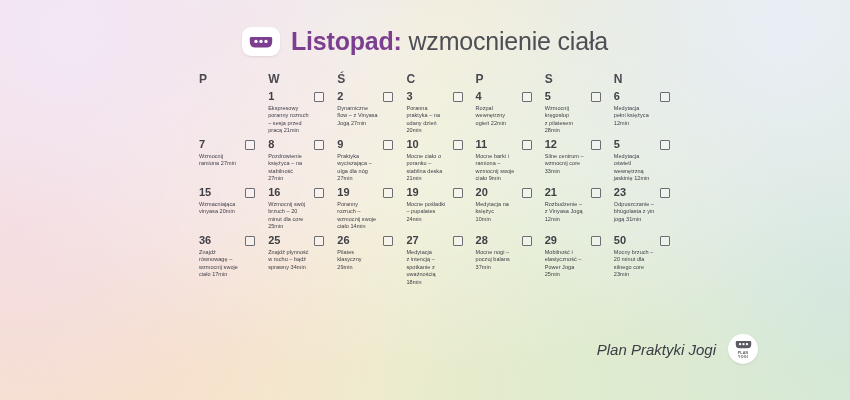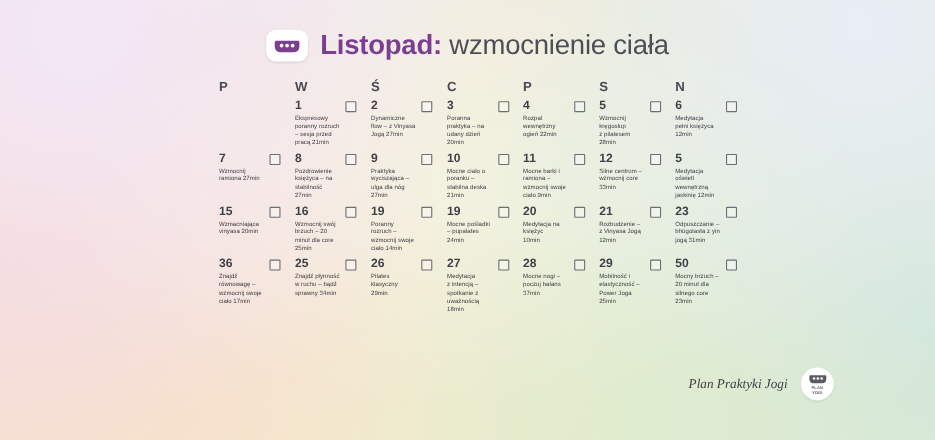--- a/index.html
+++ b/index.html
@@ -132,23 +132,23 @@
   
   .footer {
     position: absolute;
     right: 92px;
     bottom: 36px;
     display: flex;
     align-items: center;
     gap: 12px;
   }
   .footer-text {
-    font-family: Liberation Serif, serif;
+    font-family: Liberation Sans, sans-serif;
     font-style: italic;
-    font-size: 12px;
+    font-size: 15px;
     color: #3c3c44;
     white-space: nowrap;
   }
   .footer-badge {
     width: 30px;
     height: 30px;
     border-radius: 50%;
     background: #ffffff;
     display: flex;
     flex-direction: column;

